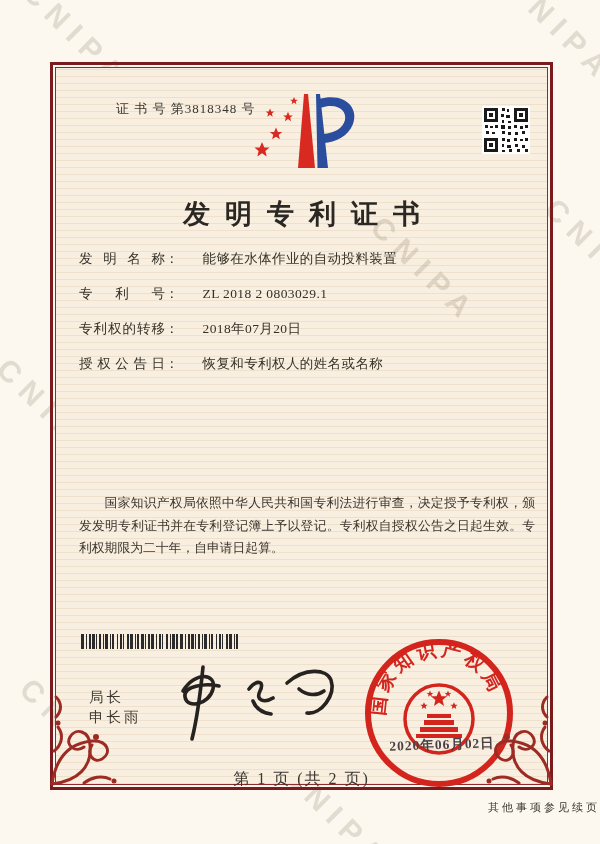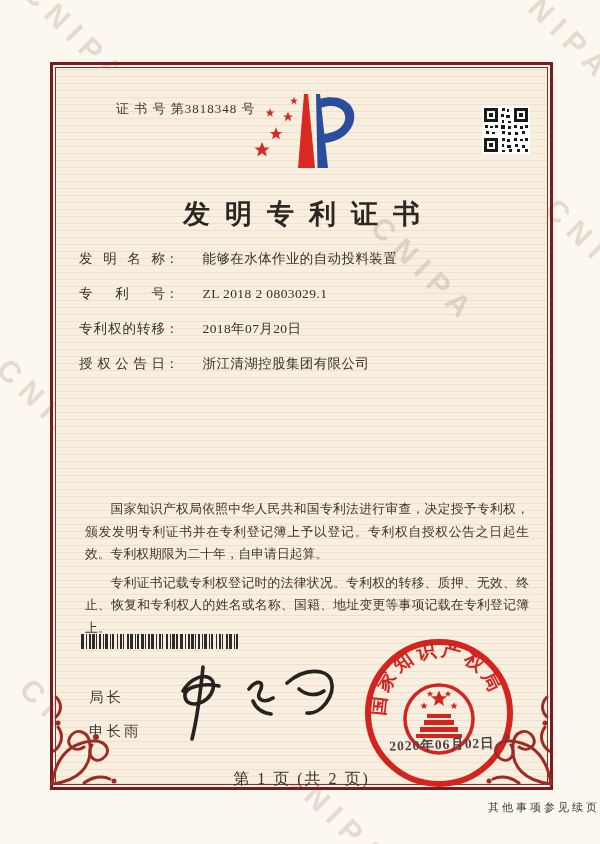--- a/index.html
+++ b/index.html
@@ -51,25 +51,25 @@
     text-align:justify; text-align-last:justify;font-family:Liberation Mono, monospace;
   }
   .row .colon { display:inline-block; }
   .row .val { margin-left:15px; letter-spacing:0.4px;padding-left:9px; }
   .row.dual .col2 { margin-left:36px; }
   
   .paras {
     position:absolute; left:23px; top:424px; width:456px;
     font-size:12.8px; line-height:22.5px; text-align:justify; color:#3c352c;
   }
-  .paras p { margin:6px; text-indent:2em; }
+  .paras p { margin:0; text-indent:2em; }
   
   .barcode { position:absolute; left:25px; top:566px; }
   .officer { position:absolute; left:33px; top:620px; font-size:14.5px; letter-spacing:3px; color:#403b32; }
-  .officer div { margin-bottom:15px; }
+  .officer div { margin-bottom:1px; }
   .signature { position:absolute; left:105px; top:585px; }
   .seal { position:absolute; left:306px; top:568px; }
   .seal-date {
     position:absolute; left:311px; top:668px; width:150px; text-align:center;
     font-size:13.5px; font-weight:bold; color:#4a4046;
     letter-spacing:1px; transform:rotate(-2deg); z-index:3;
   }
   .page-info {
     position:absolute; left:0; top:701px; width:100%; text-align:center;
     font-size:16px; letter-spacing:2px; color:#3a362f;
@@ -137,27 +137,26 @@
       <div class="row">
         <span class="lbl">发明名称</span><span class="colon">：</span><span class="val">能够在水体作业的自动投料装置</span>
       </div>
       <div class="row">
         <span class="lbl">专利号</span><span class="colon">：</span><span class="val">ZL 2018 2 0803029.1</span>
       </div>
       <div class="row">
         <span class="lbl">专利权的转移</span><span class="colon">：</span><span class="val">2018年07月20日</span>
       </div>
       <div class="row">
-        <span class="lbl">授权公告日</span><span class="colon">：</span><span class="val">浙江清湖控股集团有限公司</span>
+        <span class="lbl">授权公告日</span><span class="colon">：</span><span class="val">恢复和专利权人的姓名或名称</span>
       </div>
     </div>
 
     <div class="paras">
       <p>国家知识产权局依照中华人民共和国专利法进行审查，决定授予专利权，颁发发明专利证书并在专利登记簿上予以登记。专利权自授权公告之日起生效。专利权期限为二十年，自申请日起算。</p>
-      <p>专利证书记载专利权登记时的法律状况。专利权的转移、质押、无效、终止、恢复和专利权人的姓名或名称、国籍、地址变更等事项记载在专利登记簿上。</p>
     </div>
 
     <div class="barcode">
       <svg width="158" height="15" viewBox="0 0 158 15">
         <path d="M0,7.5 H158" stroke="#2b2b2b" stroke-width="15" stroke-dasharray="3 2 1 2 2 1 3 1 1 2 2 2 1 1 3 2 1 1 2 3 1 2 2 1 1 3 2 1 3 2 1 1 2 2 3 1 1 2 2 1 3 2 1 2 2 1 1 3 2 2 1 1 3 1 2 2"></path>
       </svg>
     </div>
 
     <div class="officer">
       <div>局长</div>

